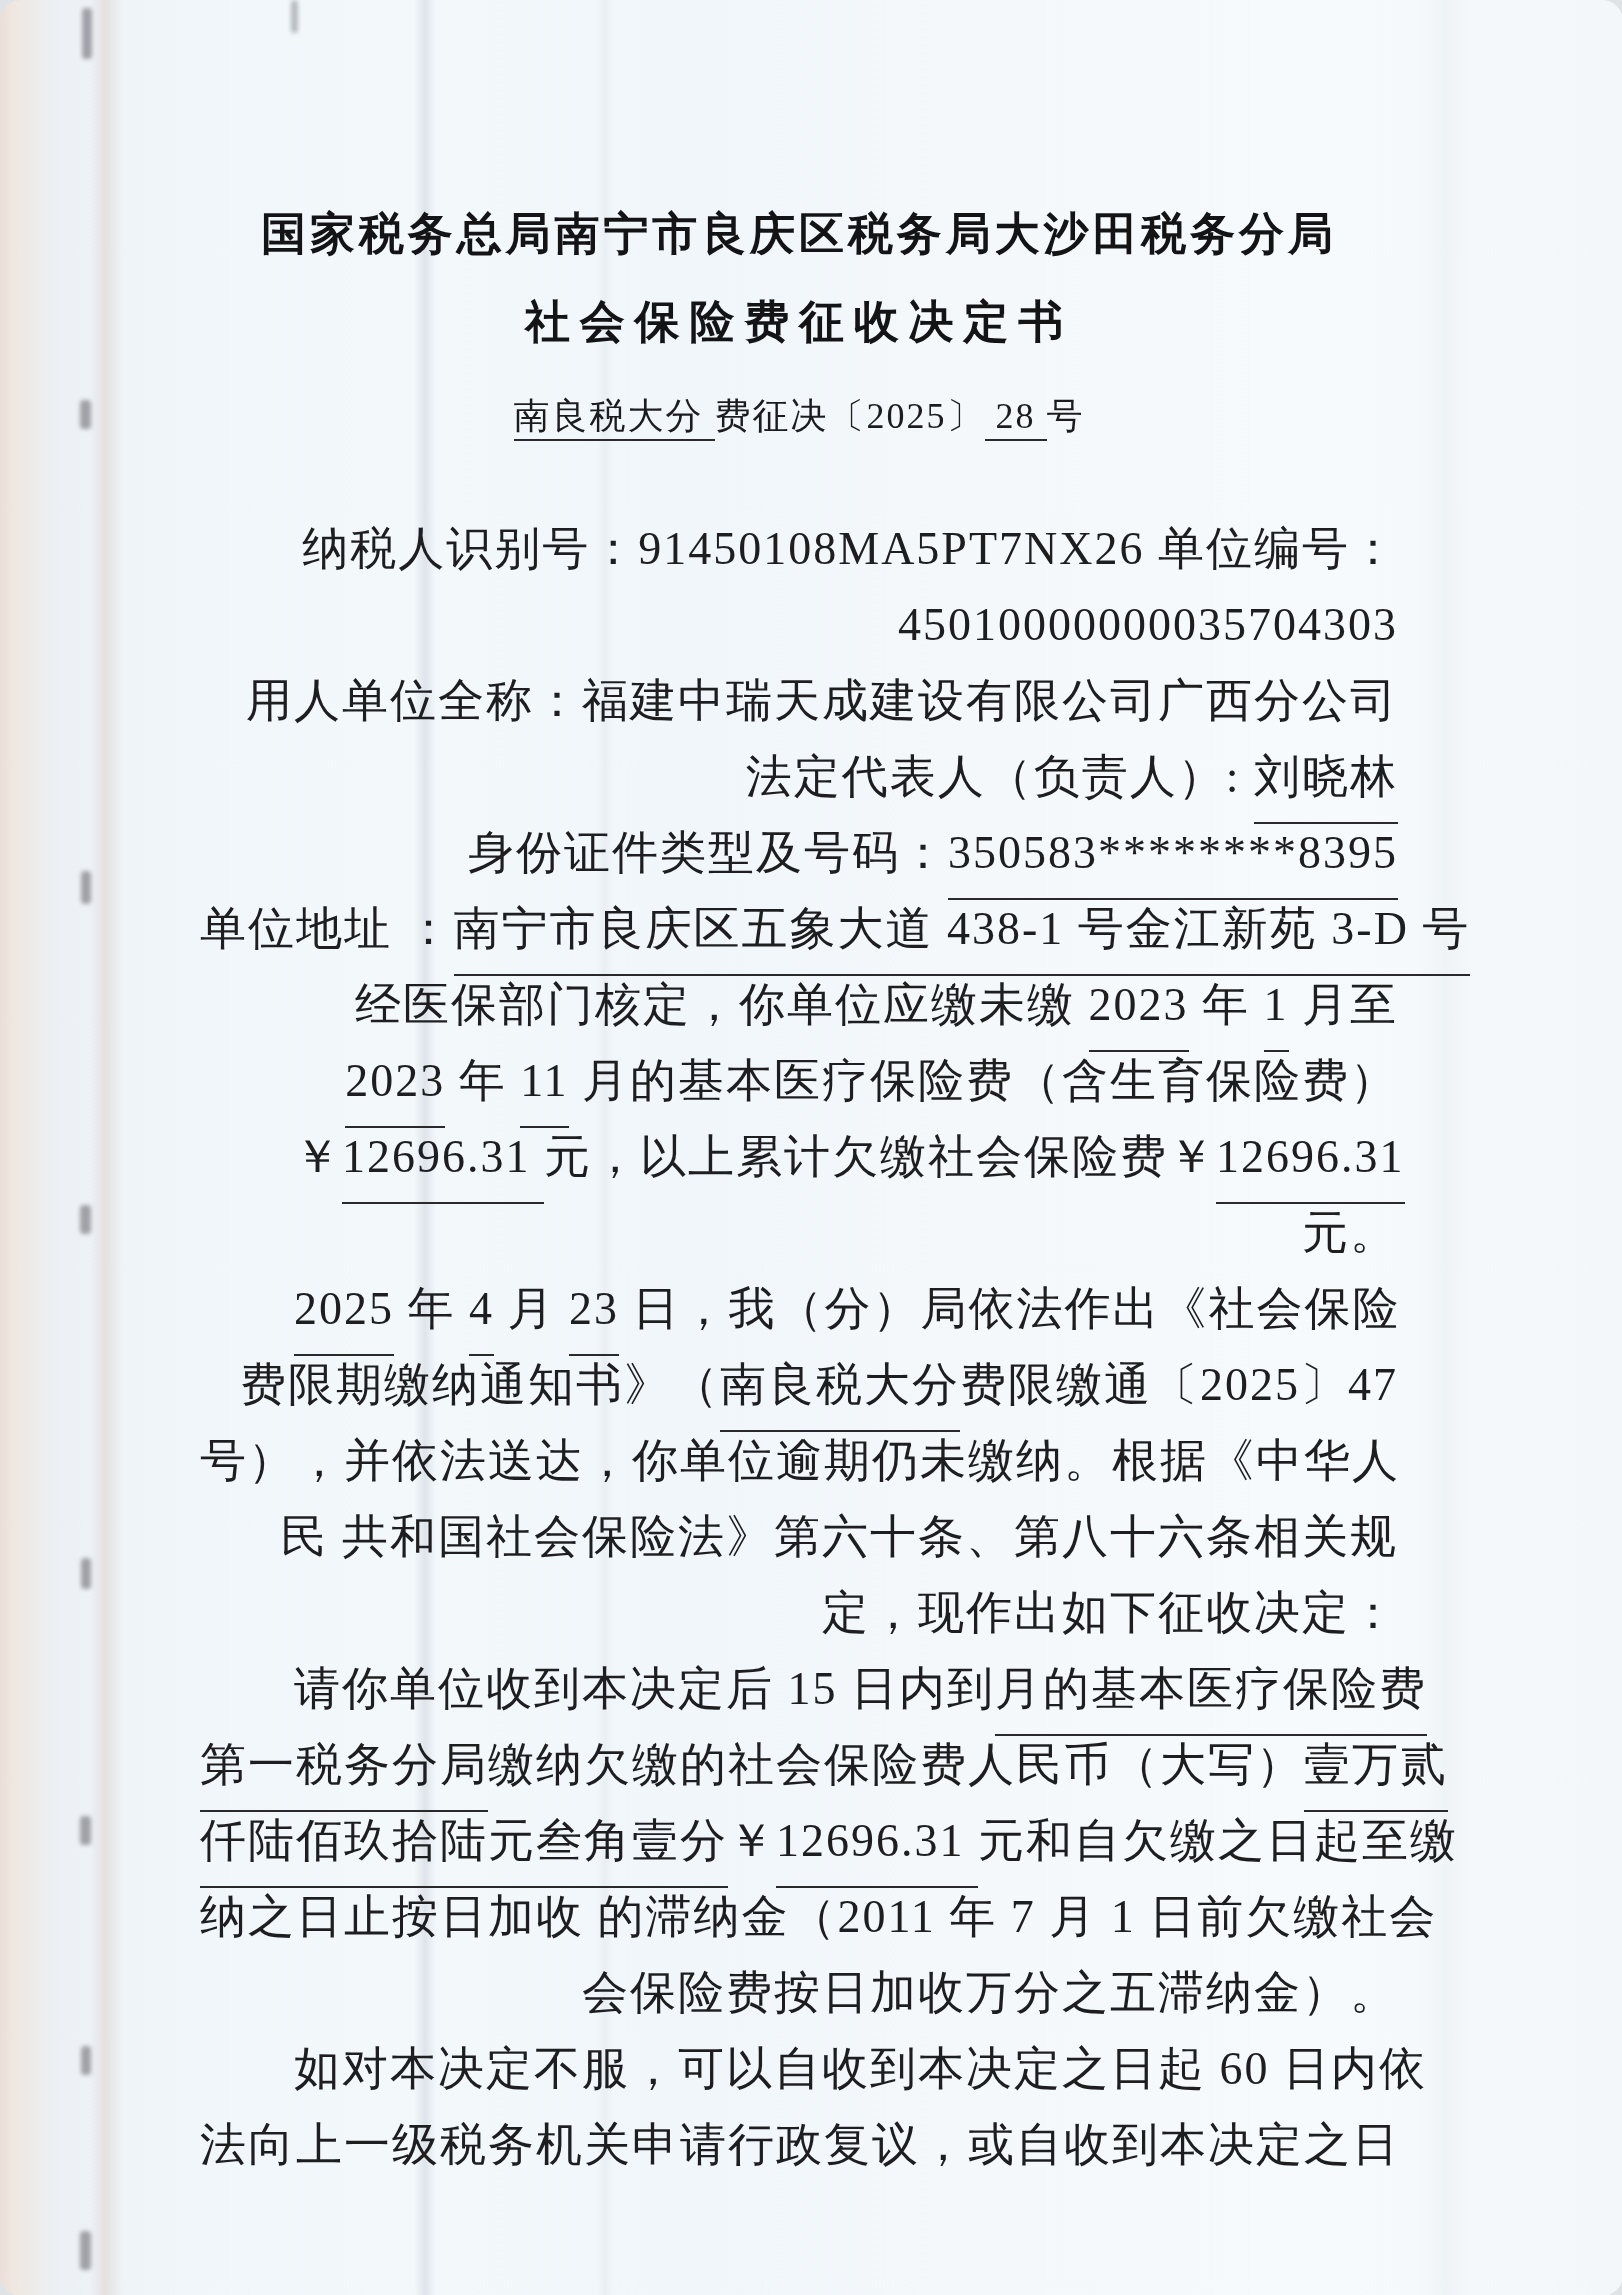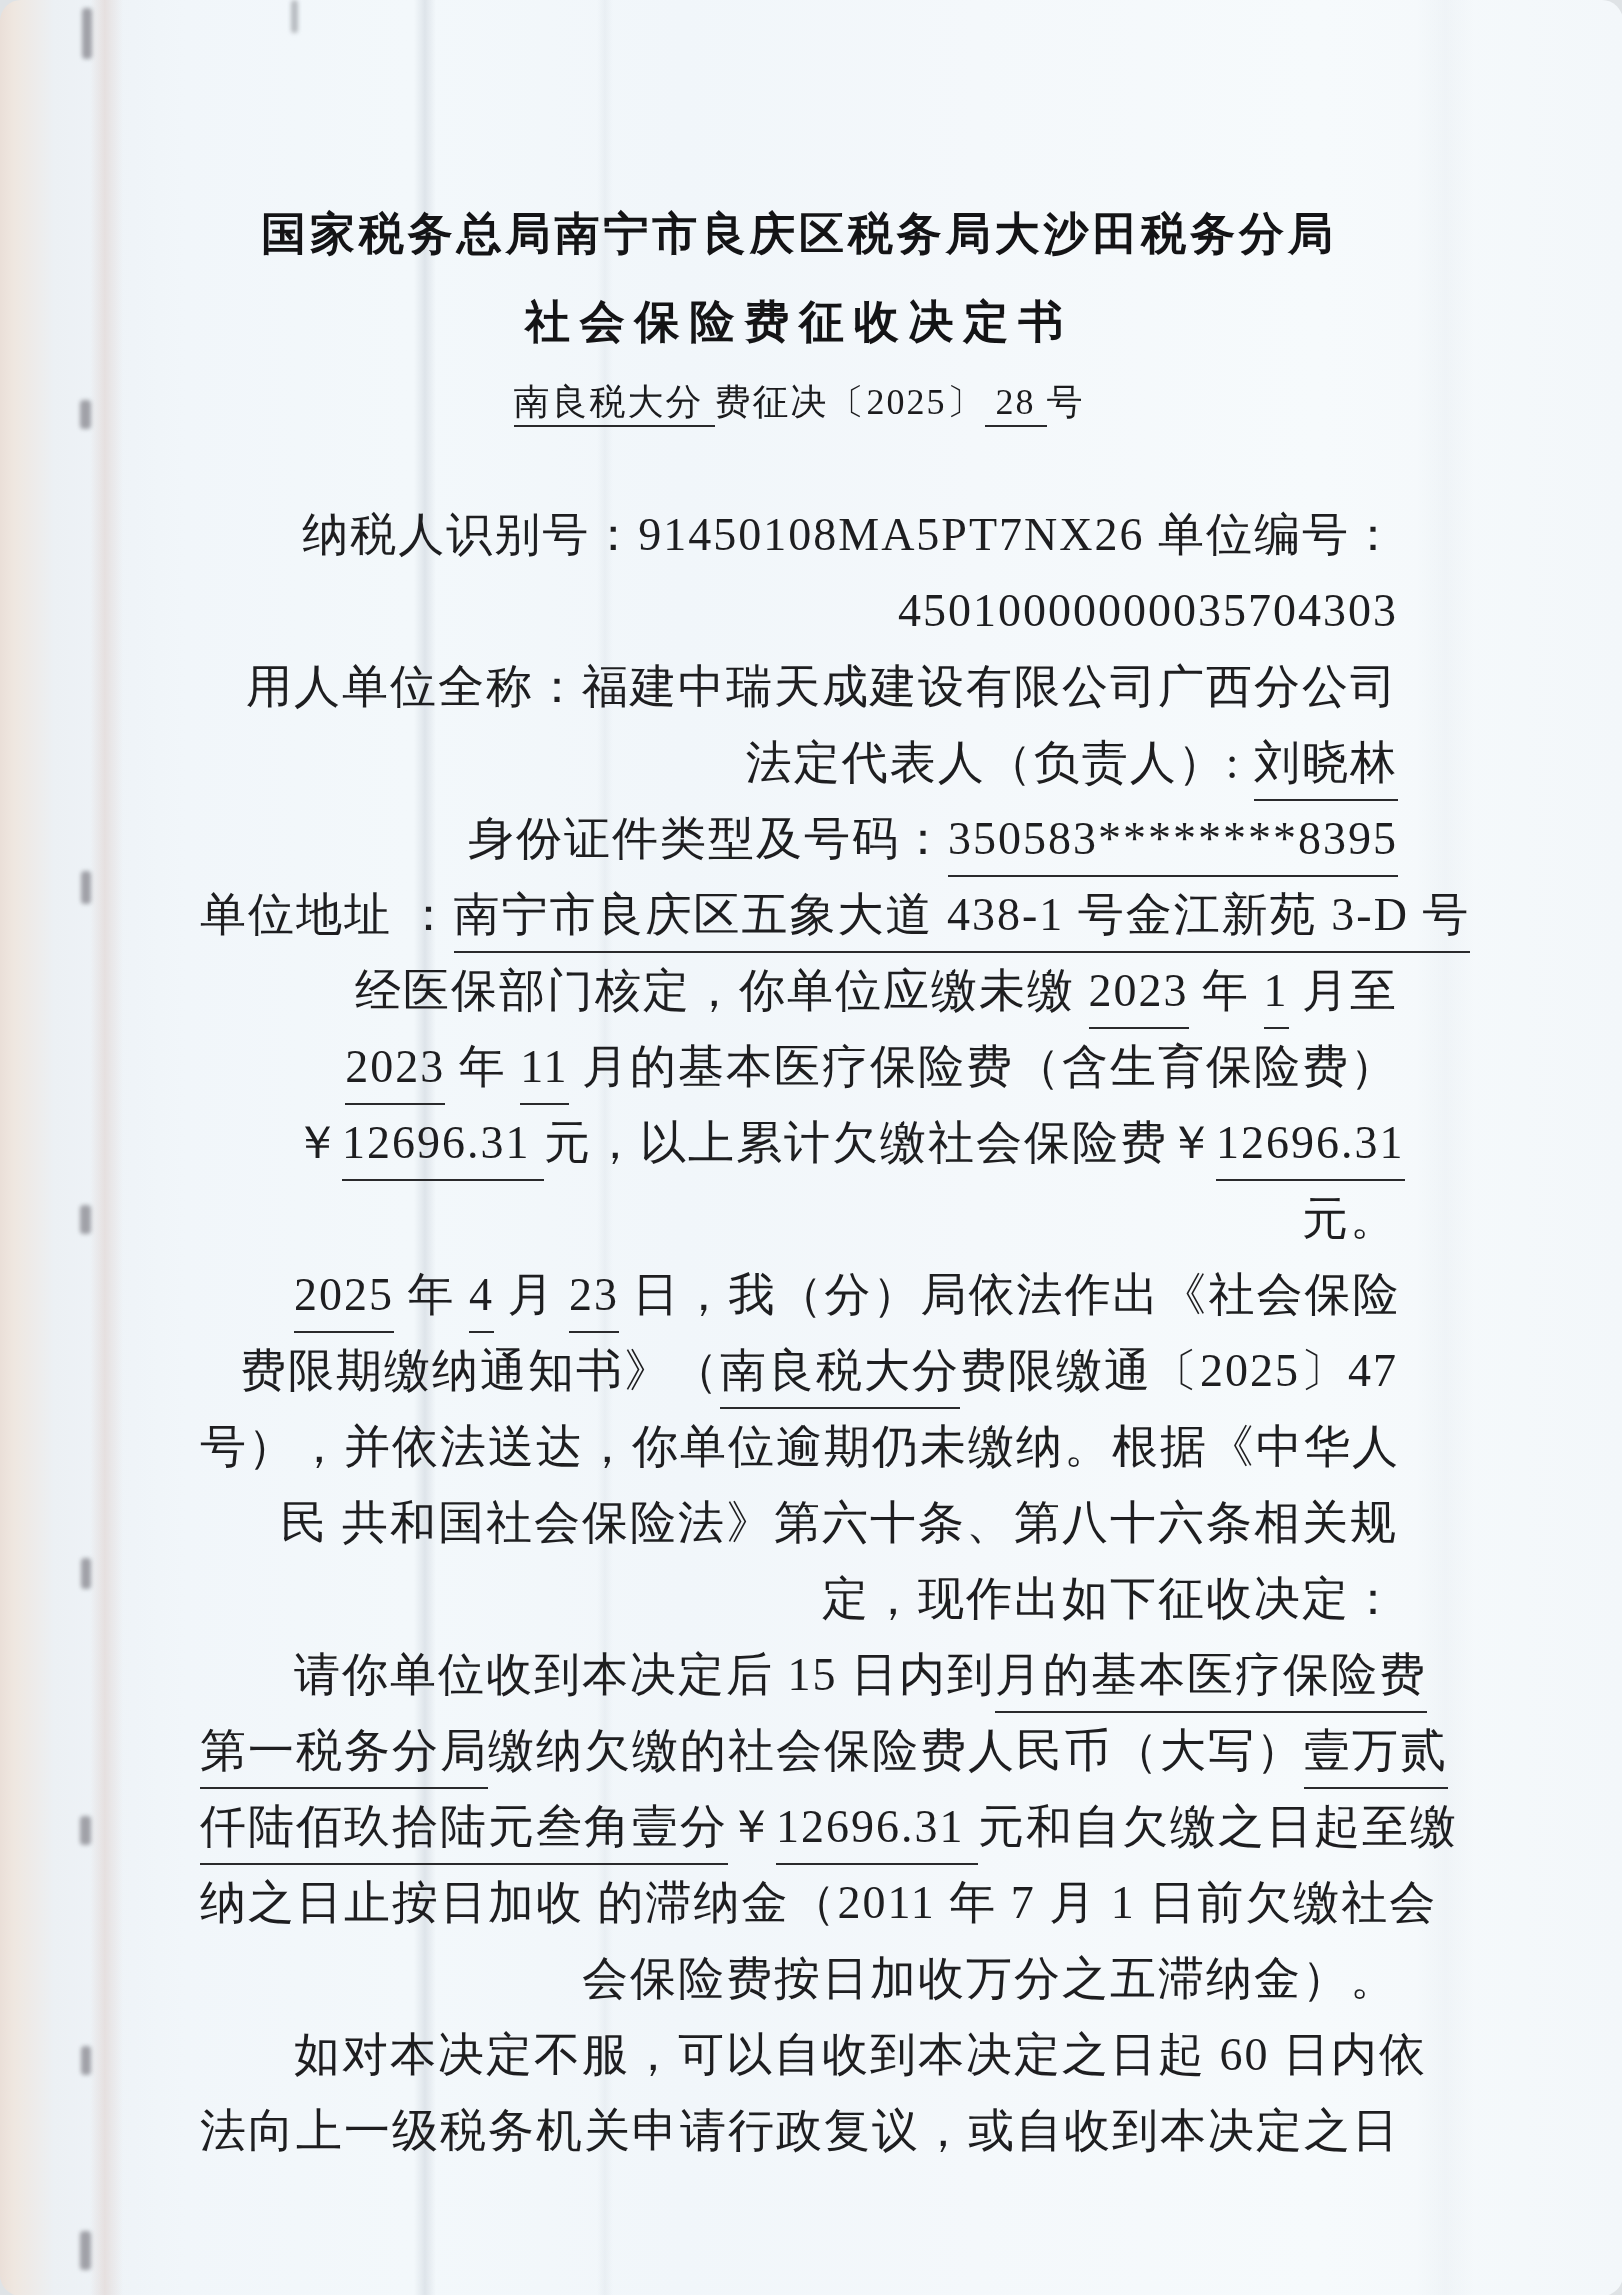--- a/index.html
+++ b/index.html
@@ -42,29 +42,29 @@
 
   .title {
     text-align:center; font-weight:700; color:#141416;
     font-size:45px; line-height:88px; letter-spacing:3.9px;
     white-space:nowrap;
   }
   .title2 { letter-spacing:9.8px; }
 
   .docnum {
     text-align:center; font-size:36px; line-height:57px;
-    margin-top:8px; letter-spacing:2px; color:#1c1c1e;
+    margin-top:22px; letter-spacing:2px; color:#1c1c1e;
     white-space:nowrap;
   }
 
   .docbody { margin-top:66px; font-size:46px; line-height:76px;text-align:right; }
   .line { white-space:nowrap; letter-spacing:2px; }
   .line.indent { text-indent:94px; }
 
-  .u { border-bottom:2.9px solid #2a2a2c; padding-bottom:11px; }
+  .u { border-bottom:2.9px solid #2a2a2c; padding-bottom:20px; }
   .docnum .u { border-bottom:2.9px solid #2a2a2c; padding-bottom:2.9px; }
 </style>
 </head>
 <body>
 
 <div class="page">
   <div class="streak streak-a"></div>
   <div class="streak streak-b"></div>
   <div class="streak streak-c"></div>
   <div class="streak streak-d"></div>

